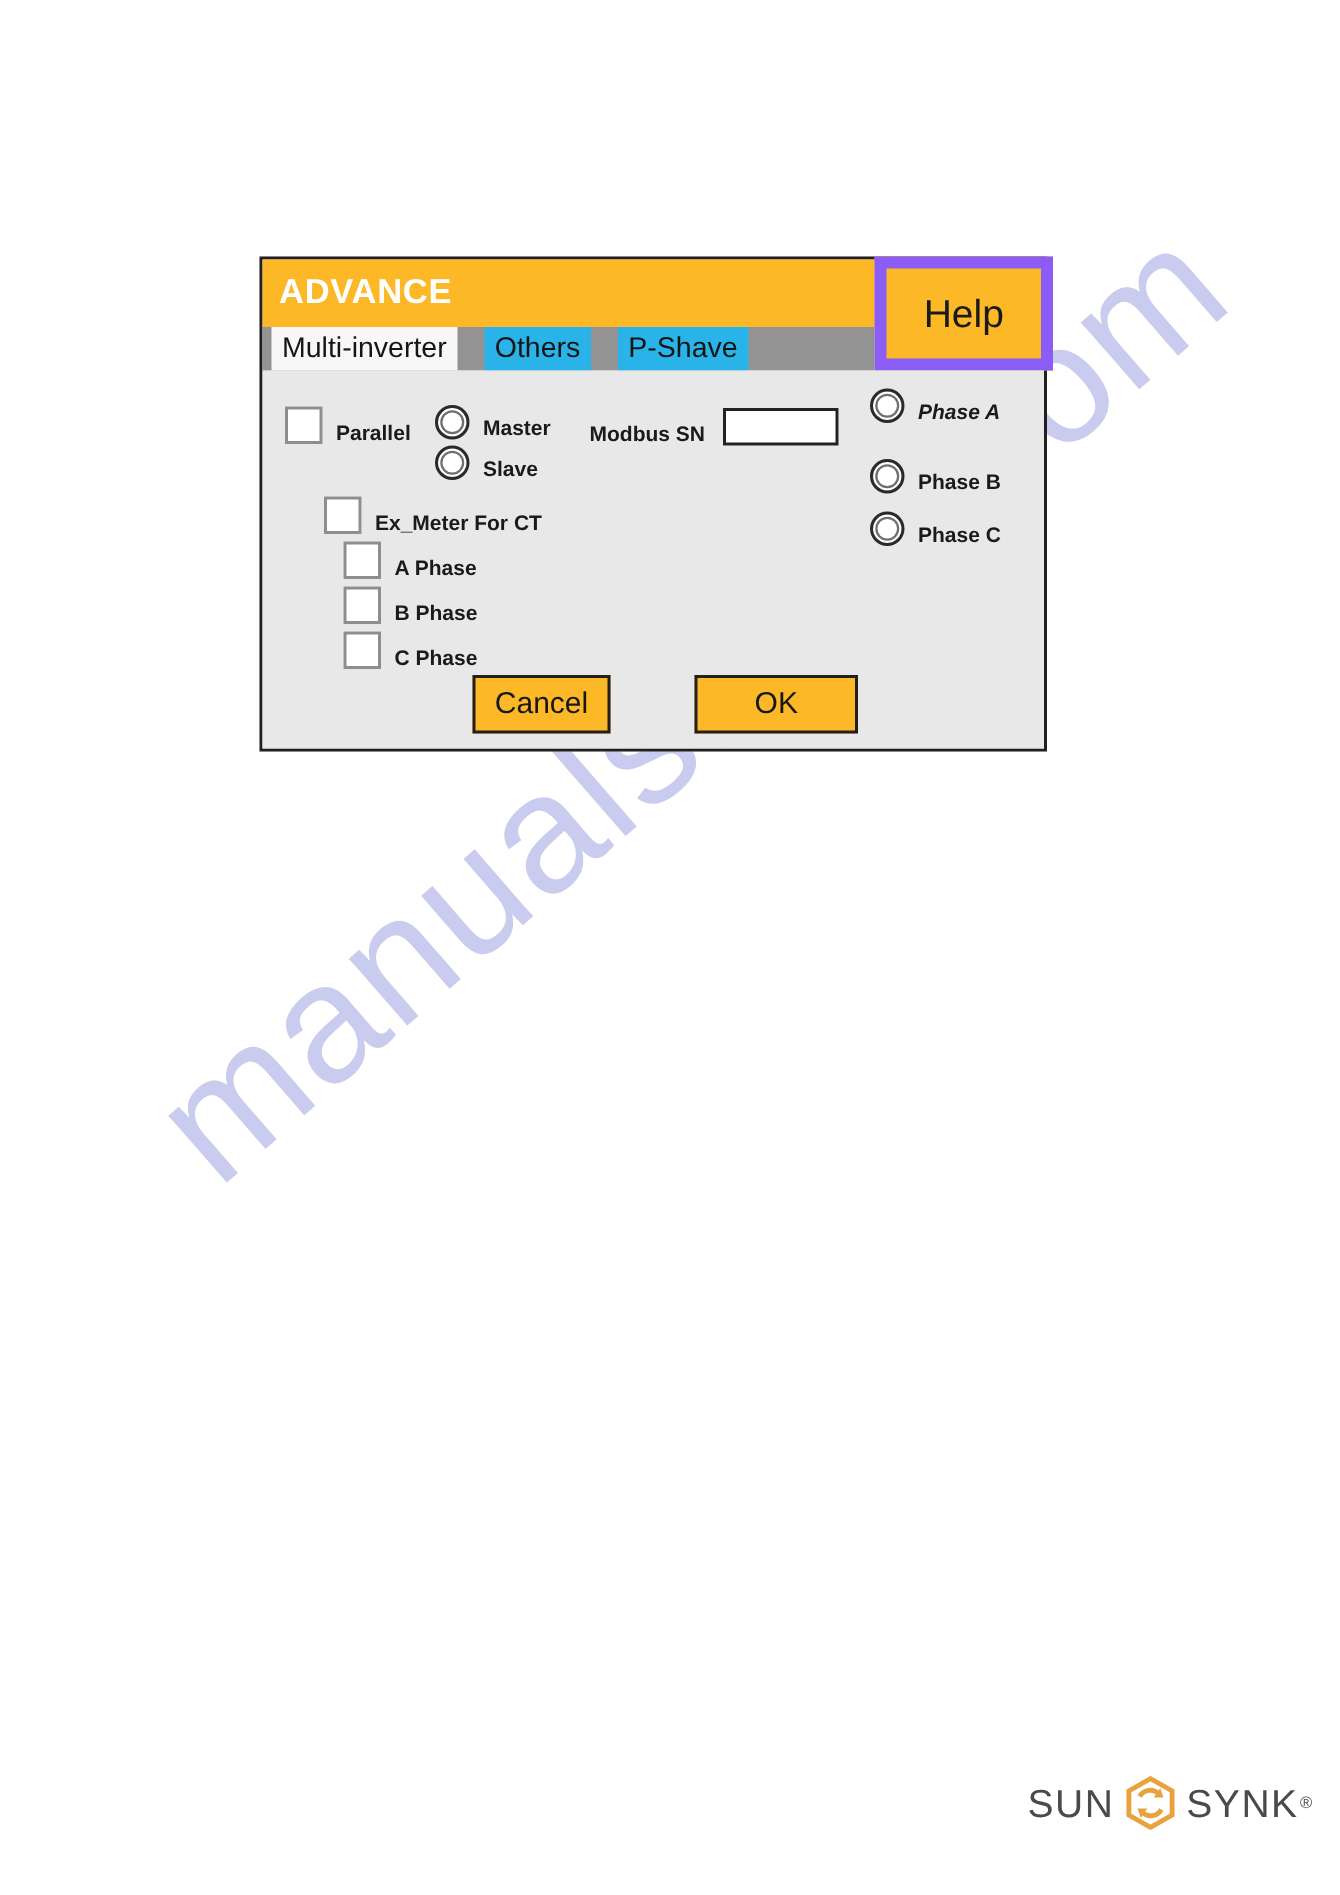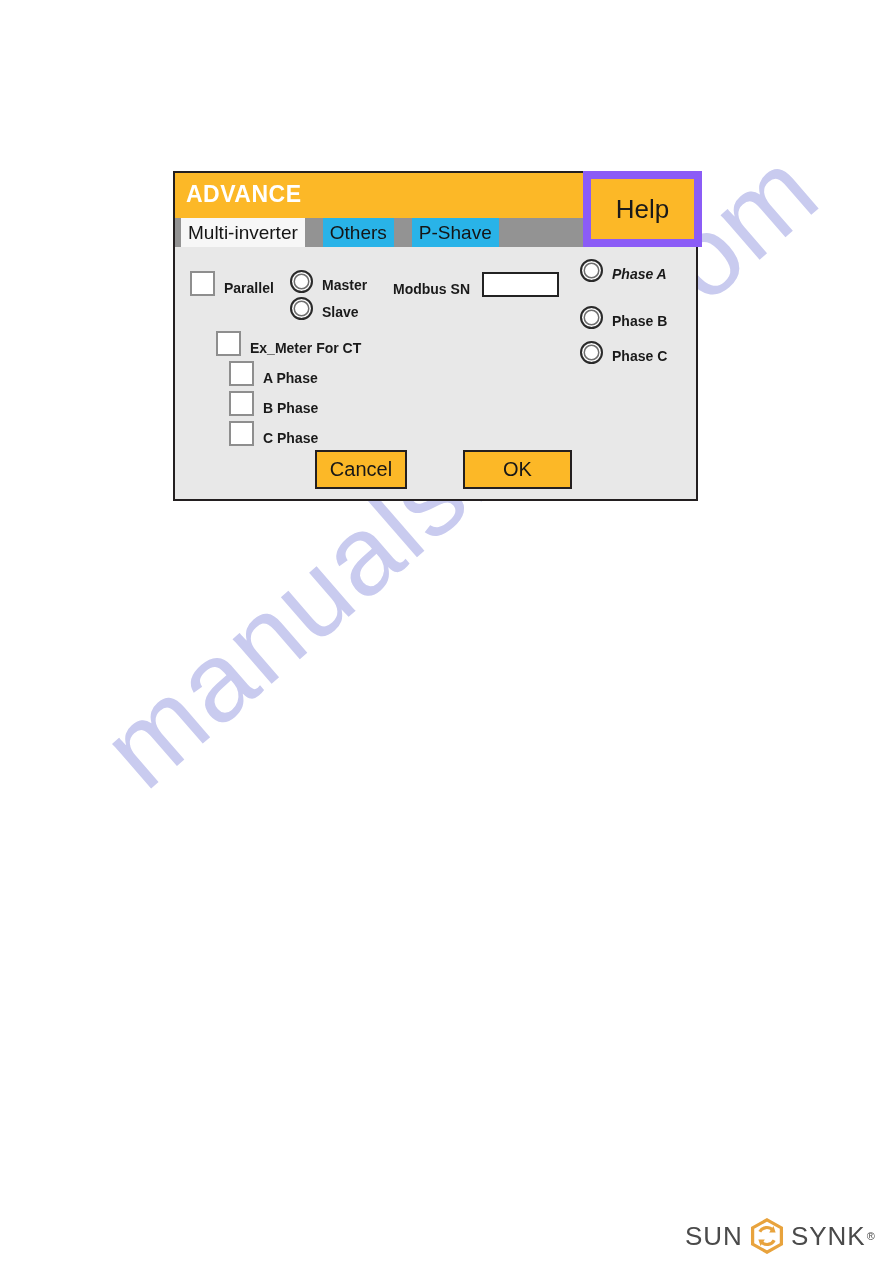--- a/index.html
+++ b/index.html
@@ -208,21 +208,21 @@
     font-size: 20px;
     color: #171717;
   }
   #btn-cancel { left: 140px; top: 203px; width: 92px; height: 39px; }
   #btn-ok     { left: 288px; top: 203px; width: 109px; height: 39px; }
 
   
   #logo {
     position: absolute;
     left: 685px;
-    top: 1216px;
+    top: 1182px;
     z-index: 3;
     display: flex;
     align-items: center;
     height: 40px;
   }
   #logo .word {
     font-size: 26px;
     color: #4a4a4a;
     letter-spacing: 1px;
     font-family: "Liberation Sans", sans-serif;

